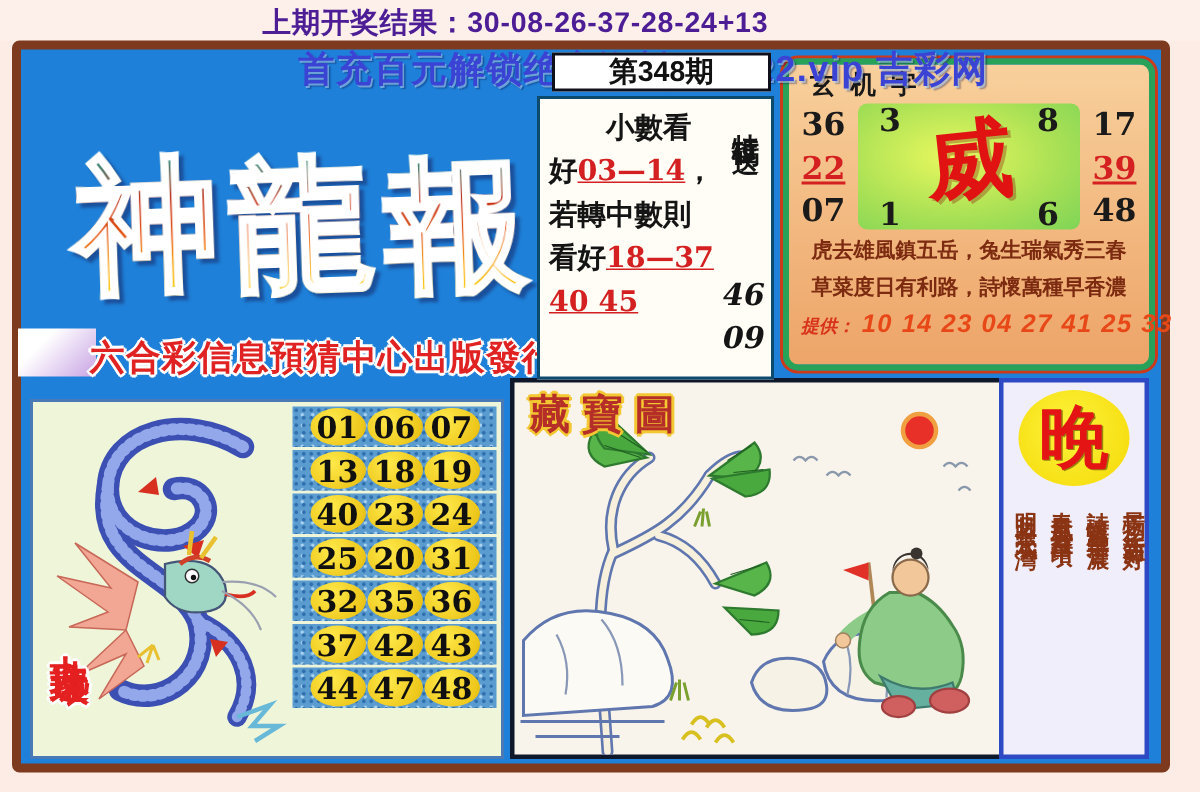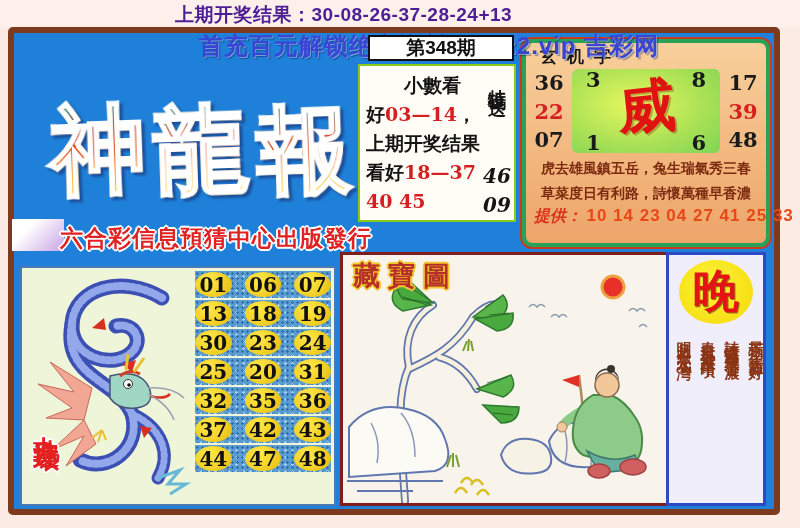--- a/index.html
+++ b/index.html
@@ -61,30 +61,30 @@
   
   .issue-box {
     position:absolute; left:354px; top:2px; width:146px; height:26px;
     background:#fff; border:2px solid #10101c; z-index:6;
     display:flex; align-items:center; justify-content:center;
     font-size:19px; font-weight:bold; color:#111;
   }
 
   
   .forecast {
-    position:absolute; left:344px; top:31px; width:158px; height:158px;
-    background:#fffdf6; border:2px solid #84cc16; display:flex; z-index:4;
+    position:absolute; left:344px; top:31px; width:158px; height:189px;
+    background:#fffdf6; border:2px solid #0c4a6e; display:flex; z-index:4;
   }
   .fc-main {
     flex:1; padding:5px 0 0 6px;
     font-family:"DejaVu Serif", serif; font-weight:bold;
     font-size:19px; line-height:29px; color:#141414; white-space:nowrap;
   }
   .fc-line1 { padding-left:38px; }
-  .red { color:#d42020; }
+  .red { color:#d42020;text-decoration:underline; }
   .fc-side {
     width:36px; padding-top:8px; display:flex; flex-direction:column; align-items:center;
     font-family:"DejaVu Serif", serif; font-weight:bold; color:#141414;
   }
   .fc-side-label { writing-mode:vertical-rl; font-size:18px; letter-spacing:5px; height:108px; }
   .fc-side-num { font-size:20px; line-height:29px;font-style:italic; }
 
   
   .mystery {
     position:absolute; left:508px; top:6px; width:248px; height:208px;
@@ -112,65 +112,65 @@
   }
   .c-tl { left:14px; top:-2px; } .c-tr { right:14px; top:-2px; }
   .c-bl { left:14px; bottom:-2px; } .c-br { right:14px; bottom:-2px; }
   .my-center-char {
     position:absolute; left:50%; top:50%; transform:translate(-50%,-54%) rotate(-6deg);
     font-family:"DejaVu Serif", serif; font-weight:bold; font-size:58px; color:#e01212;
     text-shadow:2px 2px 0 rgba(130,0,0,.3);
   }
   .my-poem {
     margin-top:6px; text-align:center; white-space:nowrap;
-    font-family:Liberation Sans, sans-serif; font-weight:bold; font-size:14px; line-height:19px;
+    font-family:Liberation Mono, monospace; font-weight:bold; font-size:14px; line-height:19px;
     color:#7c2a10;
   }
   .my-provide { margin-top:3px; padding-left:4px; white-space:nowrap; }
   .my-provide-label {
     font-family:"DejaVu Serif", serif; font-style:italic; font-weight:bold;
-    font-size:16px; color:#d8321c;
+    font-size:12px; color:#d8321c;
   }
   .my-provide-nums {
-    font-weight:bold; font-size:17px; color:#e84818; letter-spacing:1px;
+    font-weight:bold; font-size:17px; color:#e84818; letter-spacing:1px;font-style:italic;
   }
 
   
   .pearls {
     position:absolute; left:6px; top:233px; width:316px; height:240px;
     background:#eef5d9; border:2px solid #4a7ab5;
   }
   .dragon-svg { position:absolute; left:0; top:0; }
   .pearls-label {
     position:absolute; left:8px; top:148px; writing-mode:vertical-rl;
     font-size:26px; font-weight:bold; color:#e42020; letter-spacing:3px; z-index:2;
     text-shadow:-2px 0 #fff,2px 0 #fff,0 -2px #fff,0 2px #fff,-1px -1px #fff,1px 1px #fff,1px -1px #fff,-1px 1px #fff;
   }
   .p-grid {
     position:absolute; right:3px; top:3px; width:136px;
     display:flex; flex-direction:column; gap:2px;
   }
   .p-row {
-    height:27px; display:flex; justify-content:center; align-items:center; gap:13px;
+    height:27px; display:flex; justify-content:center; align-items:center; gap:1px;
     background-color:#5b9cd0;
     background-image:radial-gradient(#2f6fae 1px, transparent 1.4px),
                      radial-gradient(#a8d2f0 1px, transparent 1.4px);
     background-size:5px 5px, 7px 7px; background-position:0 0, 3px 2px;
   }
   .ball {
     width:37px; height:25px; border-radius:50%;
     background:radial-gradient(circle at 38% 32%, #ffe94a 0%, #edc61a 75%, #d8ae10 100%);
     display:flex; align-items:center; justify-content:center;
     font-family:"DejaVu Serif", serif; font-weight:bold; font-size:20px; color:#101010;
   }
 
   
   .treasure {
     position:absolute; left:326px; top:219px; width:348px; height:254px;
-    background:#f8f4ec; border:3px solid #7f1d1d;
+    background:#f8f4ec; border:3px solid #0f172a;
   }
   .treasure-title {
     position:absolute; left:10px; top:3px; z-index:2;
     font-size:27px; font-weight:bold; color:#b52e28; letter-spacing:8px; white-space:nowrap;
     text-shadow:-2px 0 #f3c832,2px 0 #f3c832,0 -2px #f3c832,0 2px #f3c832,
                 -1px -1px #f3c832,1px 1px #f3c832,1px -1px #f3c832,-1px 1px #f3c832;
   }
   .treasure-svg { position:absolute; inset:0; }
 
   
@@ -214,21 +214,21 @@
     </div>
     <div class="deco-block"></div>
     <div class="brand-subtitle">六合彩信息預猜中心出版發行</div>
 
     <div class="issue-box">第348期</div>
 
     <div class="forecast">
       <div class="fc-main">
         <div class="fc-line1">小數看</div>
         <div><span>好</span><span class="red">03—14</span><span>，</span></div>
-        <div>上期开奖结果</div>
+        <div>若轉中數則</div>
         <div><span>看好</span><span class="red">18—37</span></div>
         <div class="red">40 45</div>
       </div>
       <div class="fc-side">
         <div class="fc-side-label">特碼送：</div>
         <div class="fc-side-num">46</div>
         <div class="fc-side-num">09</div>
       </div>
     </div>
 
@@ -292,21 +292,21 @@
           <span class="ball">01</span>
             <span class="ball">06</span>
             <span class="ball">07</span>
         </div>
         <div class="p-row">
           <span class="ball">13</span>
             <span class="ball">18</span>
             <span class="ball">19</span>
         </div>
         <div class="p-row">
-          <span class="ball">30</span>
+          <span class="ball">40</span>
             <span class="ball">23</span>
             <span class="ball">24</span>
         </div>
         <div class="p-row">
           <span class="ball">25</span>
             <span class="ball">20</span>
             <span class="ball">31</span>
         </div>
         <div class="p-row">
           <span class="ball">32</span>

